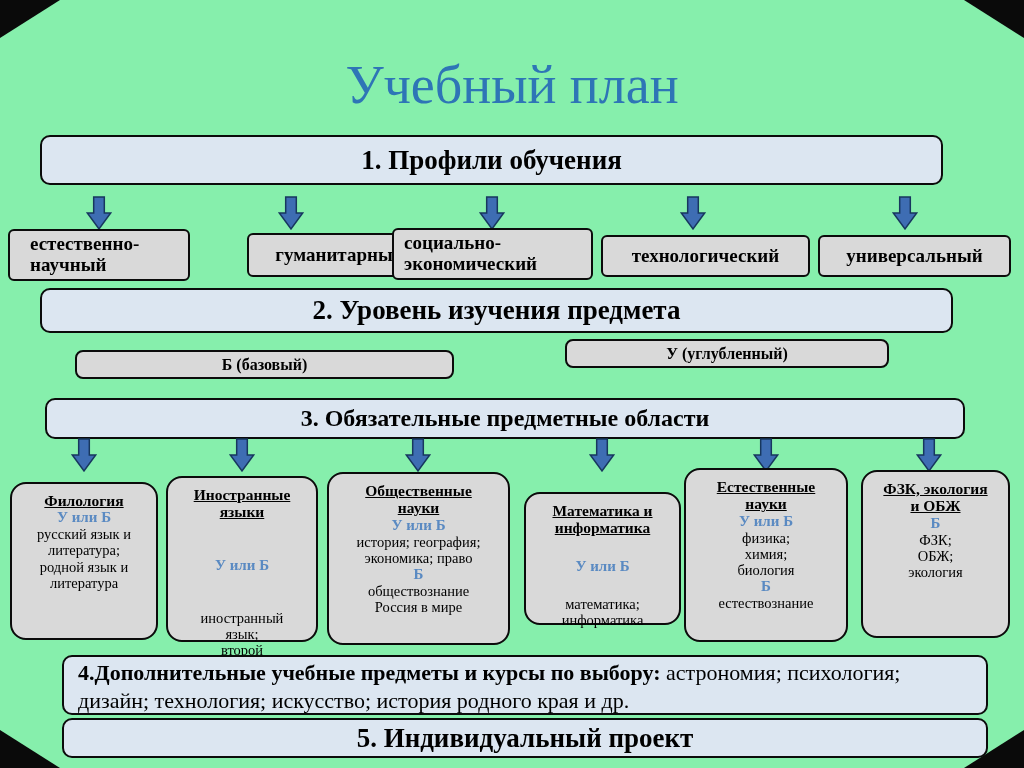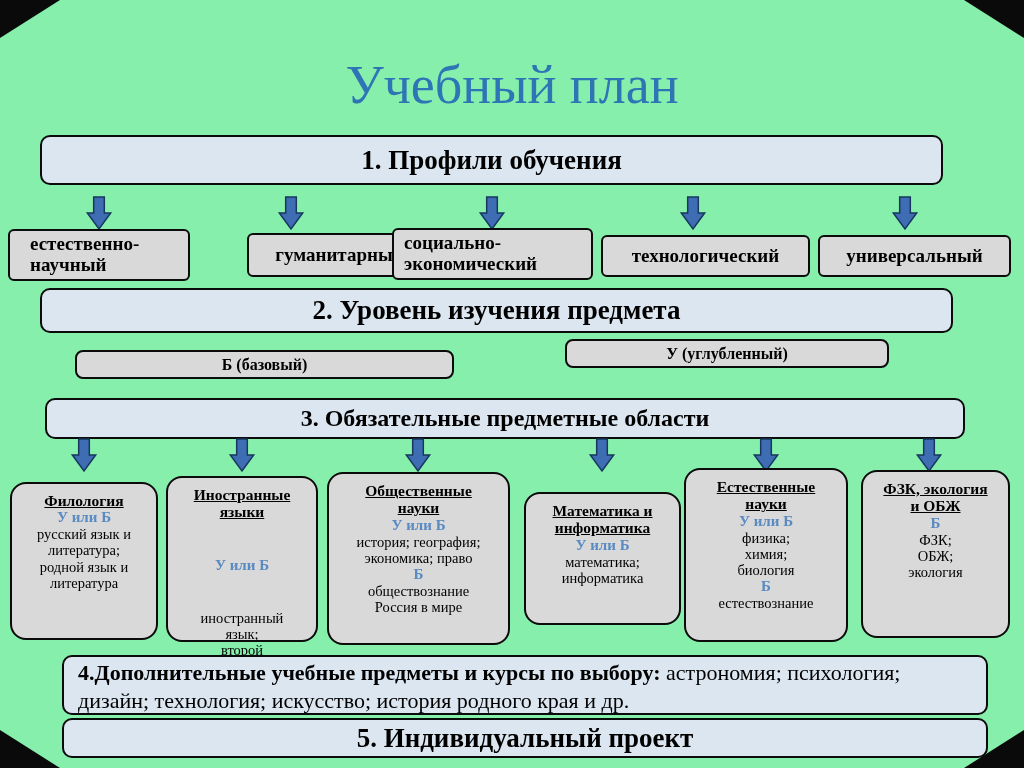--- a/index.html
+++ b/index.html
@@ -60,21 +60,21 @@
     text-align:center; padding:8px 5px 4px;
     font-size:14.5px; line-height:1.12;
     display:flex; flex-direction:column; align-items:center;
   }
   .subject .t   { font-weight:bold; text-decoration:underline; font-size:15.5px; white-space:pre-line; }
   .subject .lvl { font-weight:bold; color:var(--level-text-blue,#5a8ac2); font-size:15px; white-space:pre-line; }
   .subject .b   { white-space:pre-line; }
   .sb1 { left:10px;  top:482px; width:148px; height:158px; }
   .sb2 { left:166px; top:476px; width:152px; height:166px;gap:36px; }
   .sb3 { left:327px; top:472px; width:183px; height:173px; }
-  .sb4 { left:524px; top:492px; width:157px; height:133px; }
+  .sb4 { left:524px; top:492px; width:157px; height:133px;gap:21px; }
   .sb5 { left:684px; top:468px; width:164px; height:174px; }
   .sb6 { left:861px; top:470px; width:149px; height:168px; }
 
   .arrow { position:absolute; width:26px; height:34px; }
 </style>
 </head>
 <body>
 
 <div class="slide">
 

